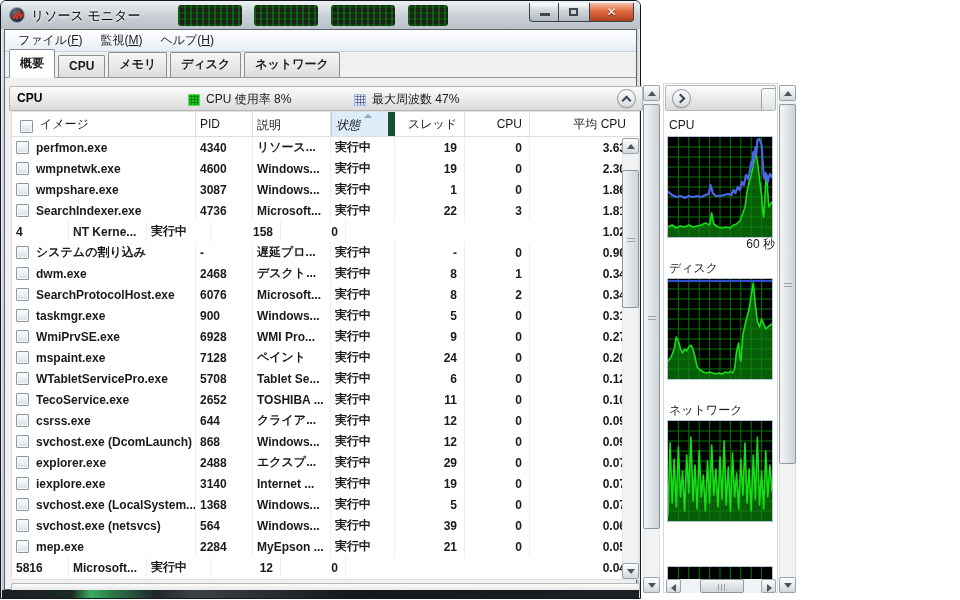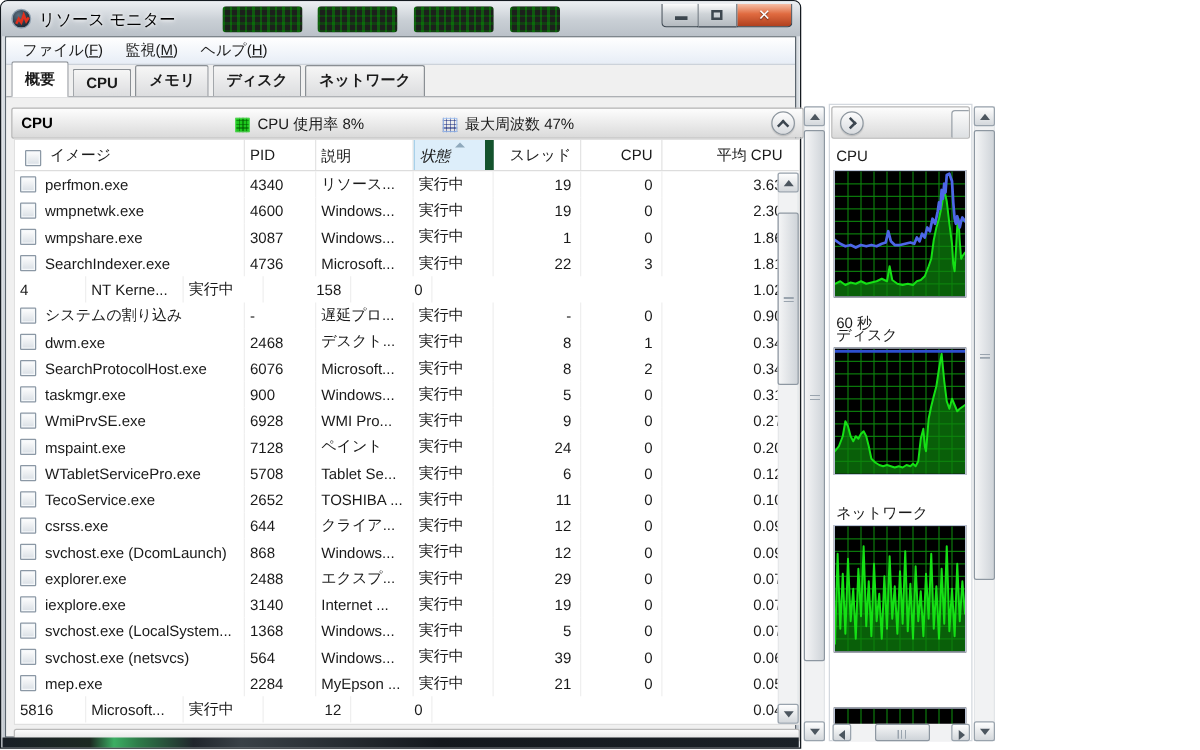--- a/index.html
+++ b/index.html
@@ -80,21 +80,21 @@
   
   .listview { position:absolute; left:6px; top:33px; width:629px; height:469px;
     background:#fff; border:1px solid #e0e0e0; }
   .lv-hdr { display:flex; height:25px; border-bottom:1px solid #ddd; background:#fff; }
   .hcell { border-right:1px solid #e4e4e4; padding:5px 4px 0 4px; position:relative;
     white-space:nowrap; overflow:hidden; }
   .hcell.sorted { background:#ddeefa; border-left:1px solid #a8d1ea; border-right:7px solid #14532d;font-style:italic; }
   .sort-arrow { position:absolute; top:2px; right:16px; width:0; height:0;
     border-left:4px solid transparent; border-right:4px solid transparent;
     border-bottom:4px solid #8fa9bc; }
-  .row { display:flex; height:21px; align-items:center; }
+  .row { display:flex; height:21px; align-items:center;font-weight:bold; }
   .cell { border-right:1px solid #efefef; padding:0 4px; height:100%; display:flex;
     align-items:center; white-space:nowrap; overflow:hidden; }
   .c0 { width:184px; } .c1 { width:57px; } .c2 { width:78px; } .c3 { width:64px; }
   .c4 { width:70px; justify-content:flex-end; padding-right:7px; }
   .c5 { width:65px; justify-content:flex-end; padding-right:7px; }
   .c6 { flex:1; justify-content:flex-end; padding-right:13px; border-right:none; }
   .hcell.c4,.hcell.c5,.hcell.c6 { display:flex; justify-content:flex-end; padding-top:0; align-items:center; }
   .checkbox { width:13px; height:13px; border:1px solid #8b98a5; border-radius:1px; margin-right:7px;
     background:linear-gradient(#fefefe,#d9dfe5); box-shadow:inset 0 0 0 1px #f5f8fa; flex:none; }
   .hdr-checkbox { margin:5px 7px 0 4px; position:static; }
@@ -515,21 +515,21 @@
               <line x1="0" y1="30" x2="104" y2="30" stroke="#0d840d" stroke-width="1" opacity="0.9"></line>
               <line x1="0" y1="40" x2="104" y2="40" stroke="#0d840d" stroke-width="1" opacity="0.9"></line>
               <line x1="0" y1="50" x2="104" y2="50" stroke="#0d840d" stroke-width="1" opacity="0.9"></line>
               <line x1="0" y1="60" x2="104" y2="60" stroke="#0d840d" stroke-width="1" opacity="0.9"></line>
               <line x1="0" y1="70" x2="104" y2="70" stroke="#0d840d" stroke-width="1" opacity="0.9"></line>
               <line x1="0" y1="80" x2="104" y2="80" stroke="#0d840d" stroke-width="1" opacity="0.9"></line>
               <line x1="0" y1="90" x2="104" y2="90" stroke="#0d840d" stroke-width="1" opacity="0.9"></line>
               <polyline points="0.0,90.0 4.2,88.0 8.3,91.0 12.5,89.0 16.6,90.0 20.8,88.0 25.0,90.0 29.1,89.0 33.3,88.0 37.4,86.0 41.6,88.0 43.7,76.0 45.8,87.0 49.9,90.0 54.1,91.0 58.2,90.0 62.4,91.0 65.5,88.0 68.6,87.0 71.8,84.0 74.9,76.0 77.0,70.0 79.0,55.0 81.1,45.0 83.2,38.0 85.3,28.0 87.4,15.0 89.4,24.0 91.5,42.0 93.6,58.0 94.6,74.0 95.7,80.0 96.7,64.0 97.8,44.0 98.8,38.0 99.8,56.0 100.9,70.0 101.9,68.0 104.0,65.0" fill="none" stroke="#15e015" stroke-width="1.6" stroke-linejoin="round" stroke-linecap="round"></polyline>
               <polyline points="0.0,55.0 4.2,58.0 8.3,60.0 12.5,59.0 16.6,61.0 20.8,59.0 25.0,60.0 29.1,59.0 33.3,60.0 37.4,58.0 40.6,57.0 42.6,48.0 44.7,56.0 47.8,59.0 52.0,59.0 56.2,58.0 60.3,57.0 63.4,58.0 65.5,53.0 67.6,56.0 69.7,50.0 71.8,53.0 73.8,45.0 75.9,48.0 78.0,38.0 80.1,42.0 82.2,32.0 83.2,25.0 84.2,30.0 85.3,15.0 86.3,22.0 87.4,10.0 88.4,17.0 89.4,3.0 91.5,2.0 93.6,8.0 94.6,25.0 95.7,38.0 96.7,42.0 97.8,36.0 98.8,40.0 99.8,45.0 100.9,40.0 101.9,37.0 104.0,40.0" fill="none" stroke="#4d66e8" stroke-width="2.2" stroke-linejoin="round" stroke-linecap="round"></polyline>
             </svg></div>
-        <div class="g-label" style="top:166px;">60 秒</div>
+        <div class="g-label" style="top:152px;text-align:right;">60 秒</div>
         <div class="g-label" style="top:176px;">ディスク</div>
         <div class="graph" style="top:194px;height:102px;"><svg width="104" height="100" viewBox="0 0 104 100">
               <rect x="0" y="0" width="104" height="100" fill="#000"></rect>
               <polygon points="0,100 0.0,82.0 3.1,78.0 6.2,70.0 8.3,58.0 10.4,62.0 12.5,70.0 14.6,74.0 16.6,70.0 18.7,72.0 20.8,68.0 22.9,66.0 25.0,70.0 27.0,78.0 29.1,88.0 32.2,91.0 35.4,93.0 38.5,94.0 41.6,93.0 44.7,94.0 47.8,95.0 51.0,94.0 54.1,95.0 57.2,93.0 60.3,94.0 62.4,92.0 64.5,94.0 66.6,90.0 68.6,72.0 70.7,64.0 71.8,78.0 72.8,82.0 73.8,70.0 74.9,56.0 77.0,46.0 79.0,38.0 81.1,30.0 83.2,16.0 85.3,4.0 87.4,26.0 89.4,42.0 91.5,48.0 93.6,40.0 95.7,45.0 97.8,50.0 99.8,48.0 104.0,45.0 104,100" fill="#0a640a" fill-opacity="0.95"></polygon>
               <line x1="10.4" y1="0" x2="10.4" y2="100" stroke="#0d840d" stroke-width="1" opacity="0.9"></line>
               <line x1="20.8" y1="0" x2="20.8" y2="100" stroke="#0d840d" stroke-width="1" opacity="0.9"></line>
               <line x1="31.2" y1="0" x2="31.2" y2="100" stroke="#0d840d" stroke-width="1" opacity="0.9"></line>
               <line x1="41.6" y1="0" x2="41.6" y2="100" stroke="#0d840d" stroke-width="1" opacity="0.9"></line>
               <line x1="52" y1="0" x2="52" y2="100" stroke="#0d840d" stroke-width="1" opacity="0.9"></line>
               <line x1="62.4" y1="0" x2="62.4" y2="100" stroke="#0d840d" stroke-width="1" opacity="0.9"></line>

